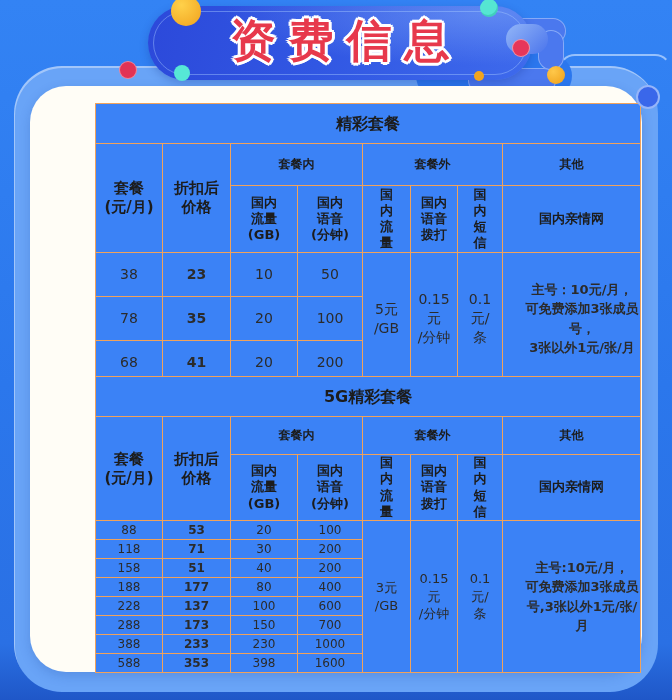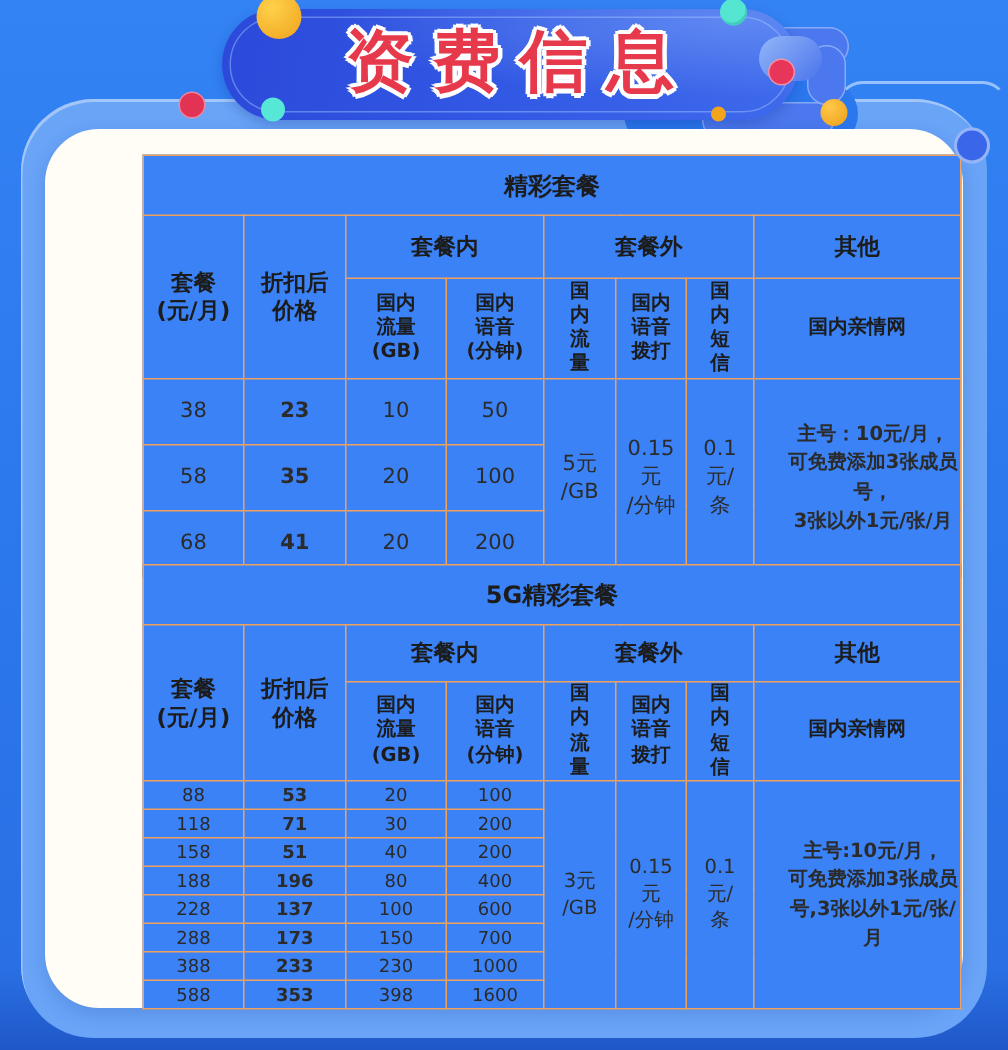--- a/index.html
+++ b/index.html
@@ -90,21 +90,21 @@
   .tbl2 { top:290px; }
   .tbl th, .tbl td {
     border:1.5px solid #f0a25c; text-align:center; vertical-align:middle;
     white-space:pre-line; padding:0; line-height:1.25; color:#2b2b2b;
   }
   .tbl th { font-weight:bold; color:#1c1c1c; }
   .c0{width:67px}.c1{width:68px}.c2{width:67px}.c3{width:65px}
   .c4{width:48px}.c5{width:47px}.c6{width:45px}.c7{width:138px}
   .t-title { font-size:16px; height:40px; }
   .t-head  { font-size:15px; }
-  .t-group { font-size:15px; }
+  .t-group { font-size:12px; }
   .t-sub   { font-size:13px; line-height:1.3; }
   .t-vert  { line-height:1.12; }
   .tbl1 .r-group th { height:42px; }
   .tbl1 .r-sub th   { height:67px; }
   .tbl1 .r-data td  { height:44px; font-size:14px; }
   .tbl2 .r-group th { height:38px; }
   .tbl2 .r-sub th   { height:60px; }
   .tbl2 .r-data td  { height:19px; font-size:12px; }
   .tbl td.bold { font-weight:bold; }
   .tbl td.rate { font-size:14px; line-height:1.35; }
@@ -194,21 +194,21 @@
 元
 /分钟</td>
       <td rowspan="3" class="rate">0.1
 元/
 条</td>
       <td rowspan="3" class="note">主号：10元/月，
 可免费添加3张成员号，
 3张以外1元/张/月</td>
     </tr>
     <tr class="r-data">
-      <td>58</td>
+      <td>78</td>
       <td class="bold">35</td>
       <td>20</td>
       <td>100</td>
     </tr>
     <tr class="r-data">
       <td>68</td>
       <td class="bold">41</td>
       <td>20</td>
       <td>200</td>
     </tr>
@@ -283,21 +283,21 @@
       <td>200</td>
     </tr>
     <tr class="r-data">
       <td>158</td>
       <td class="bold">51</td>
       <td>40</td>
       <td>200</td>
     </tr>
     <tr class="r-data">
       <td>188</td>
-      <td class="bold">196</td>
+      <td class="bold">177</td>
       <td>80</td>
       <td>400</td>
     </tr>
     <tr class="r-data">
       <td>228</td>
       <td class="bold">137</td>
       <td>100</td>
       <td>600</td>
     </tr>
     <tr class="r-data">

